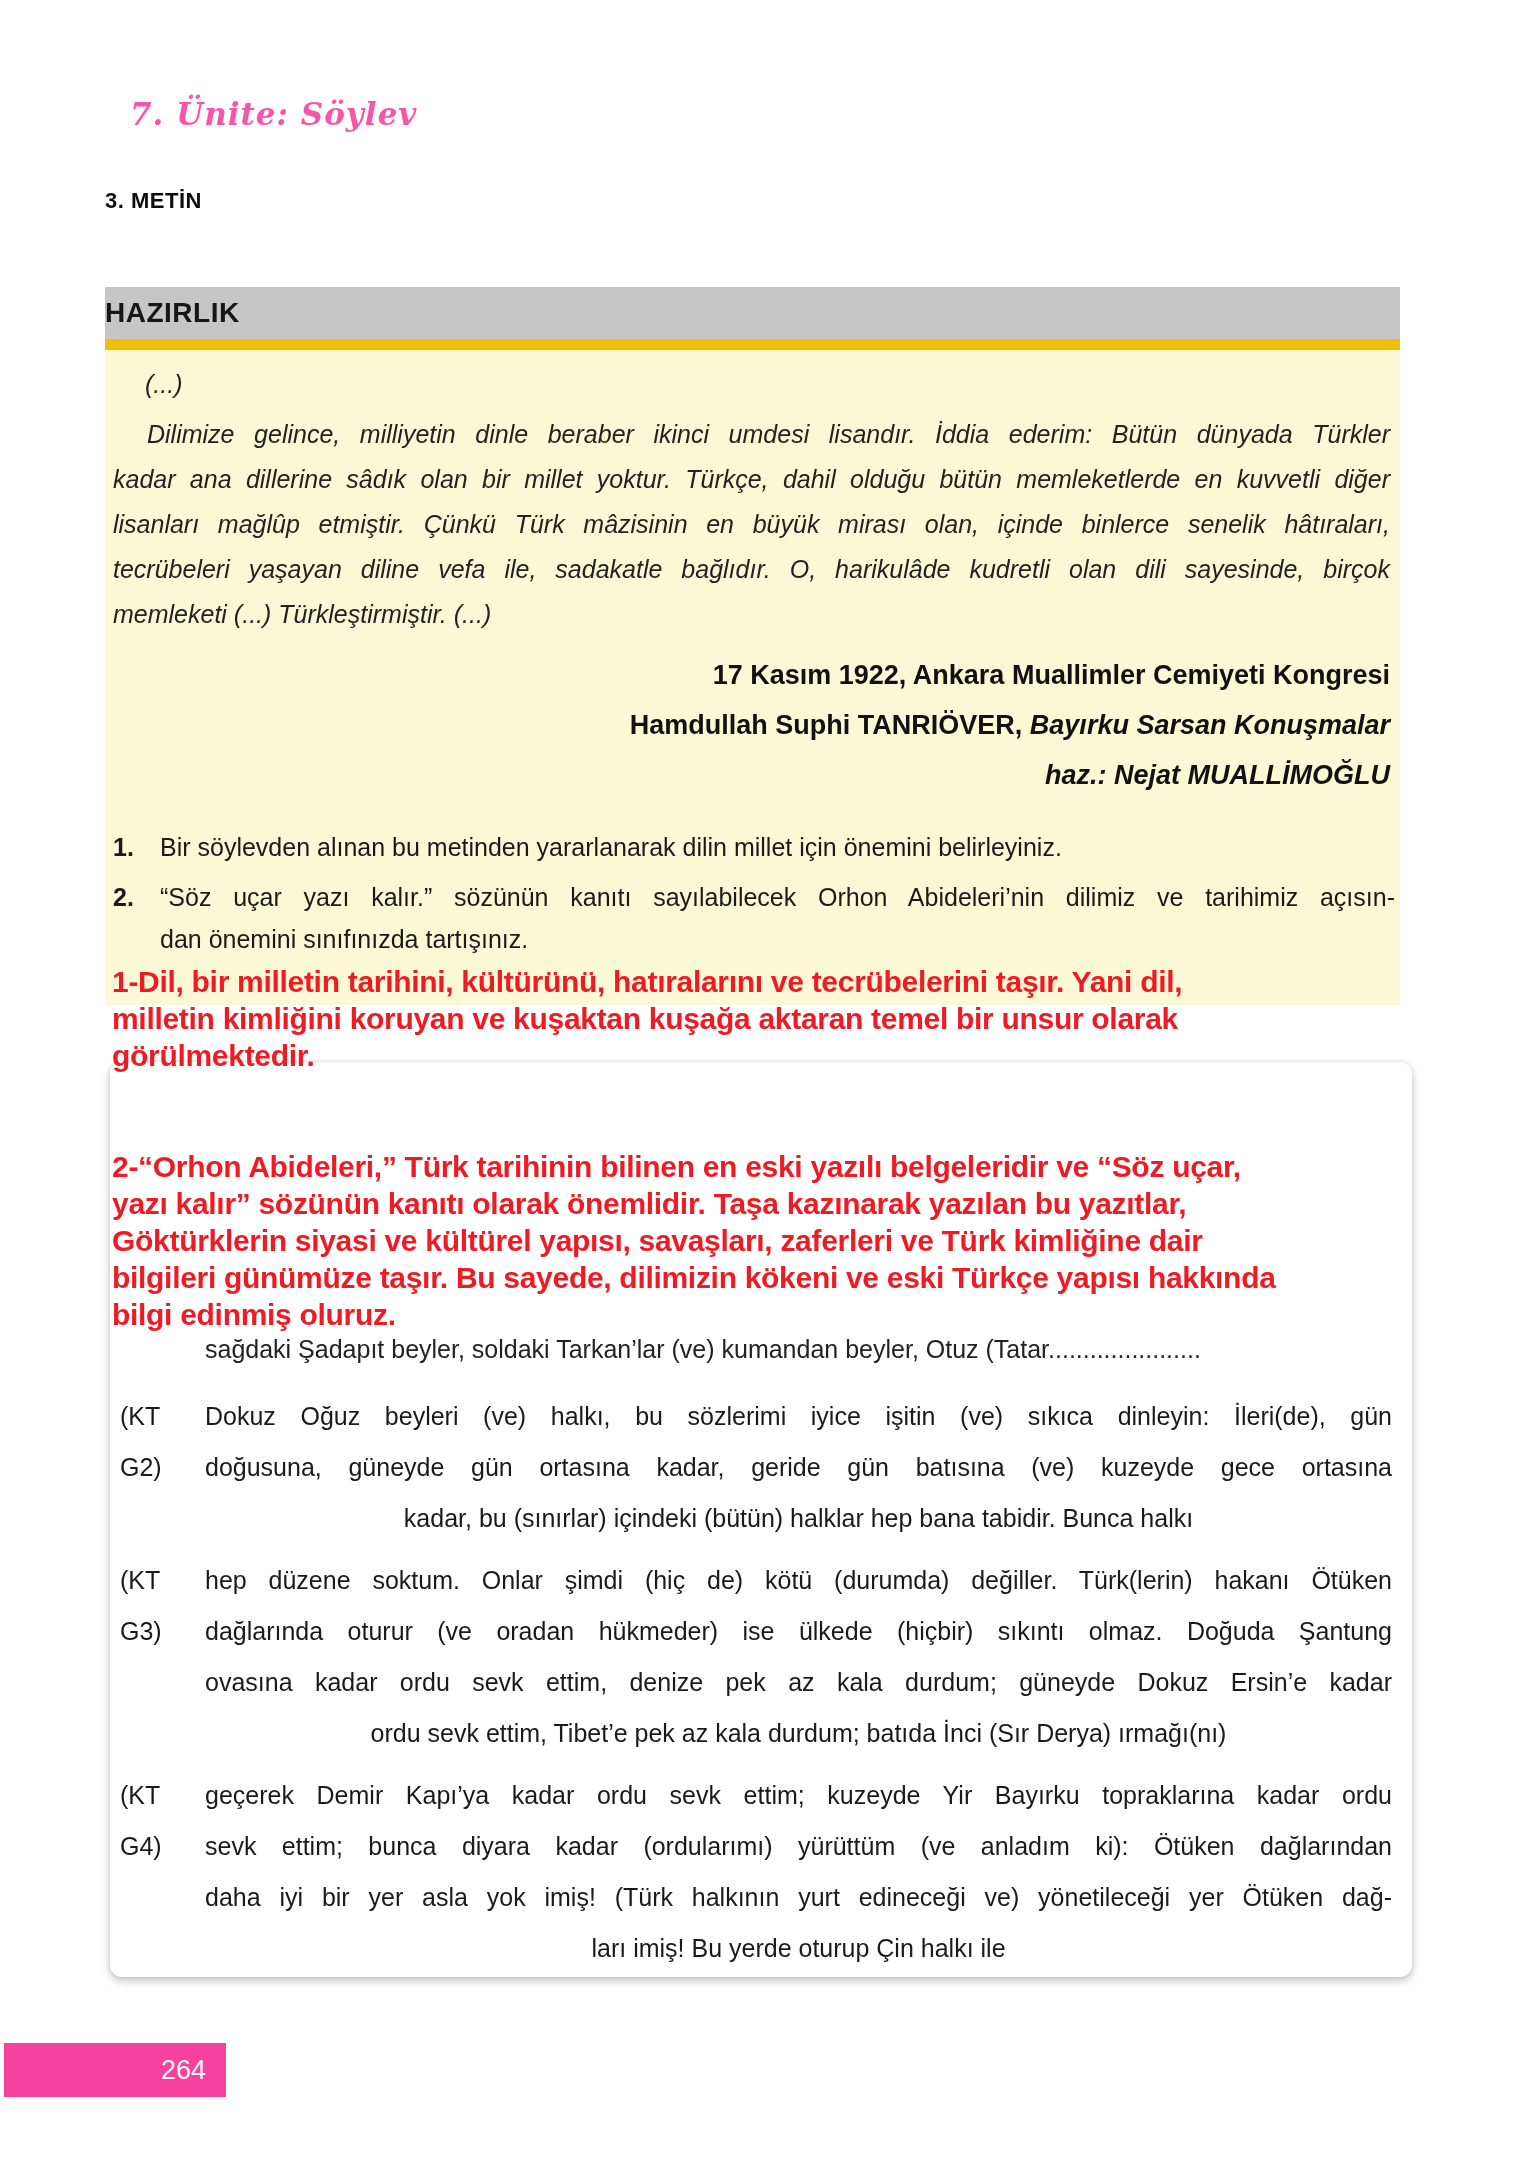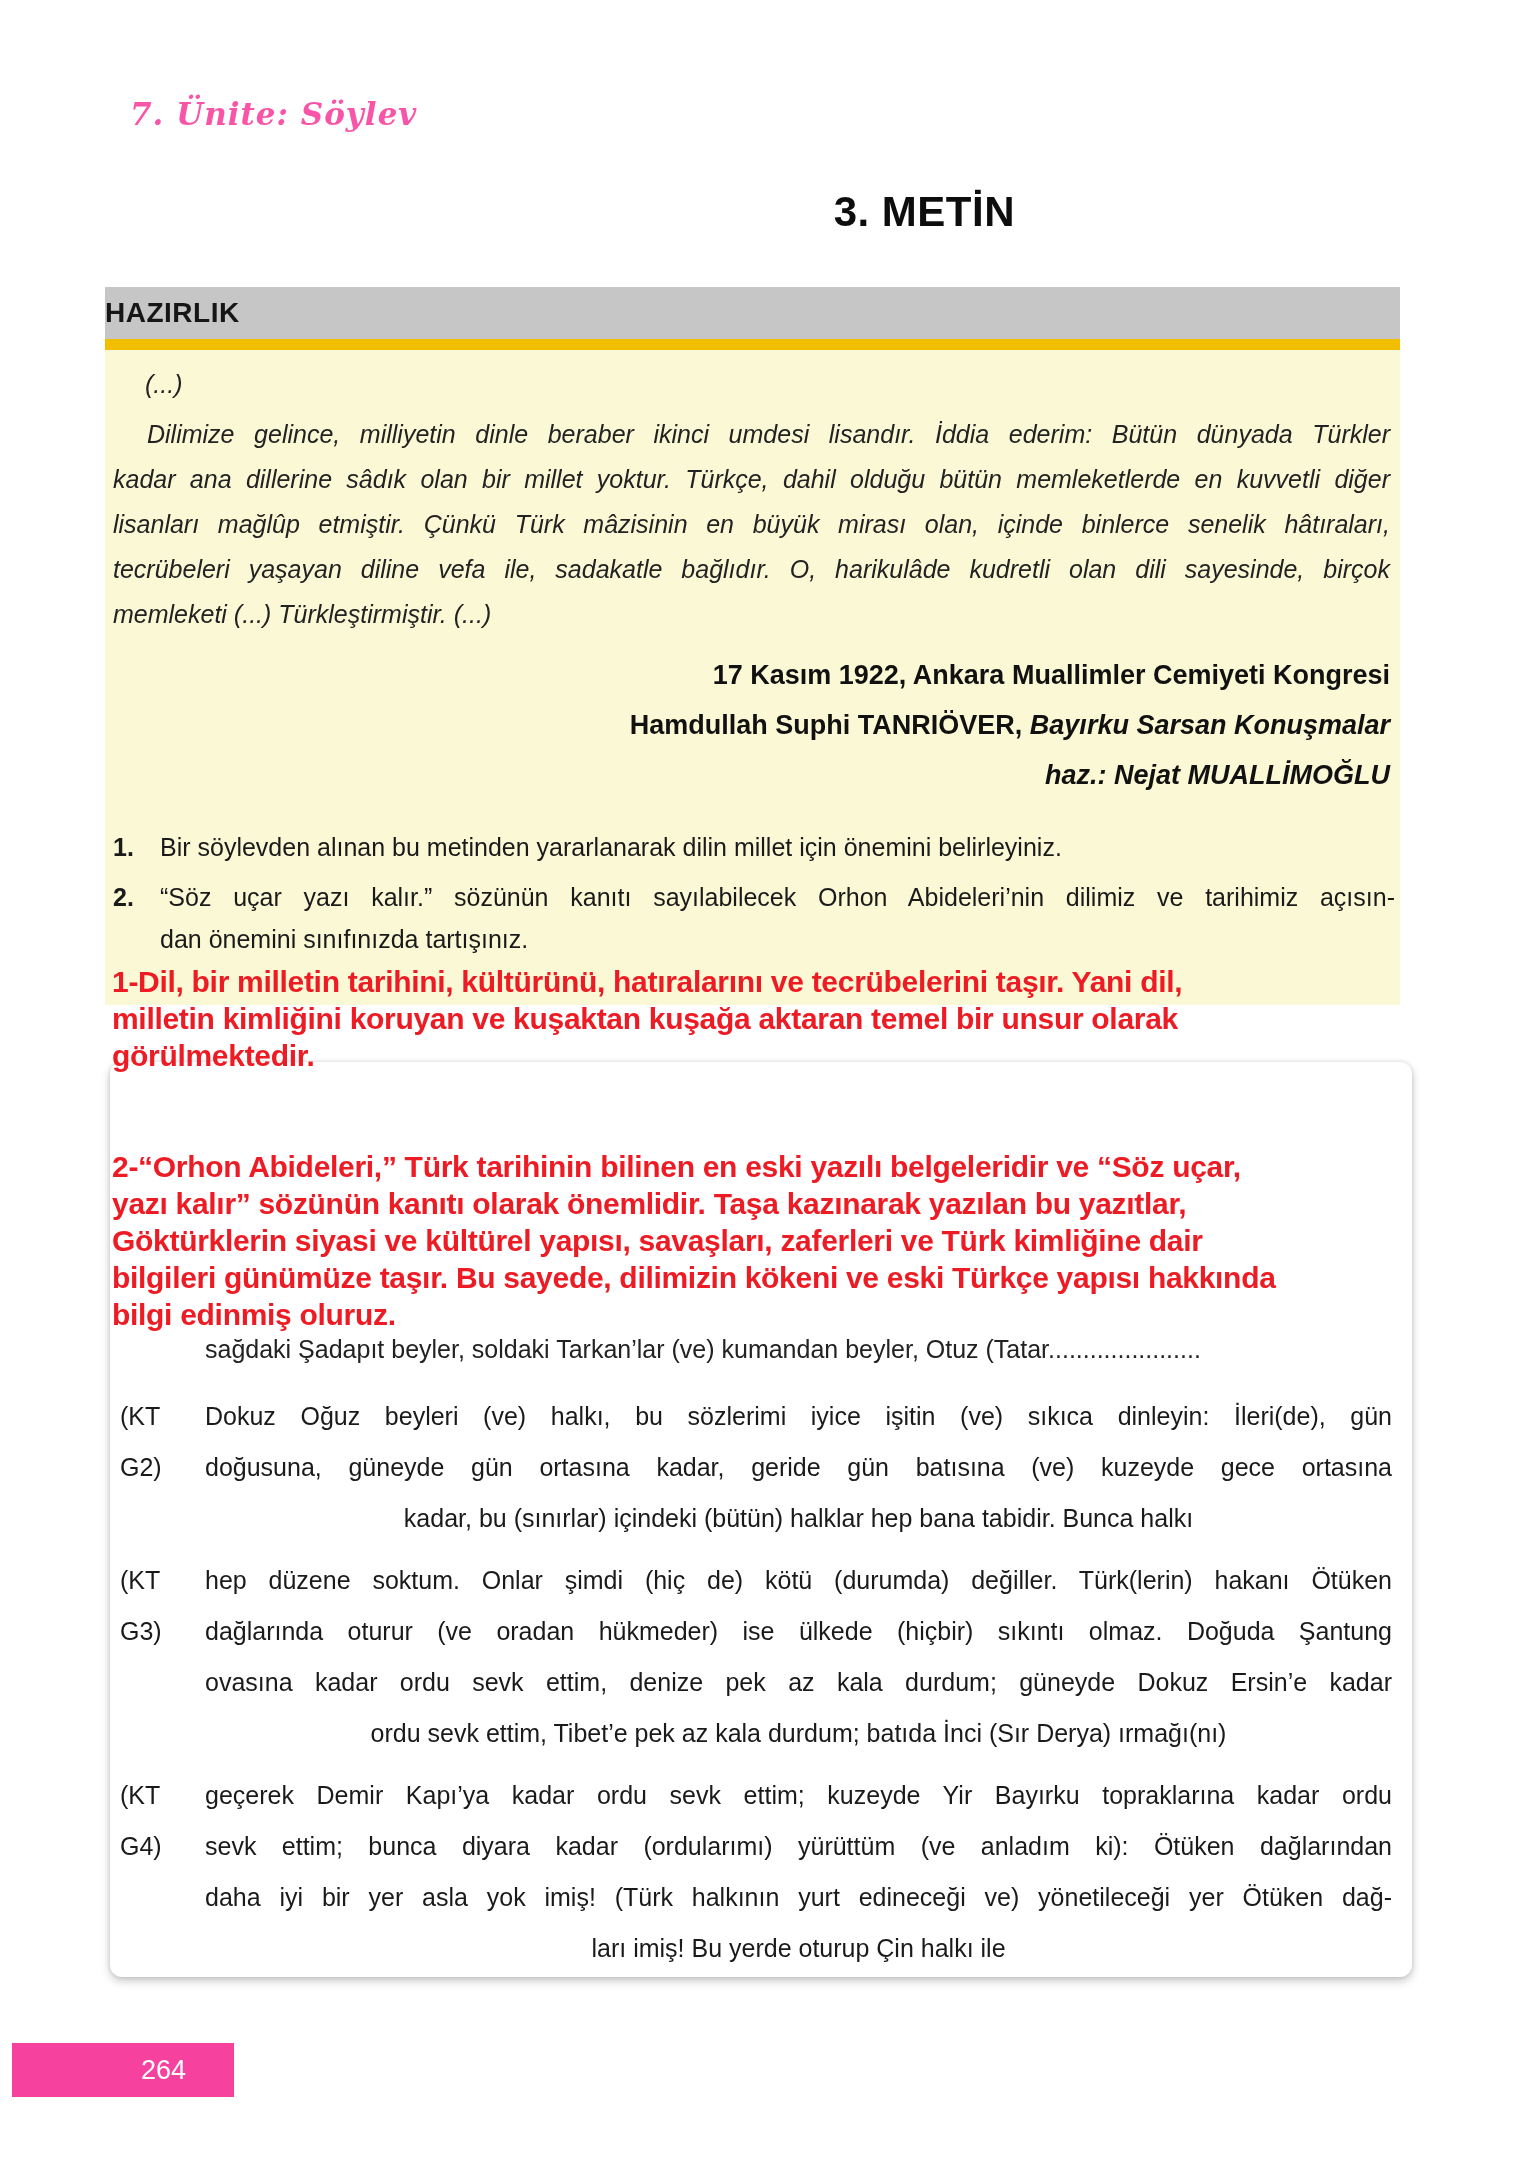--- a/index.html
+++ b/index.html
@@ -14,21 +14,21 @@
   .unit-header{
     position:absolute;left:130px;top:96px;
     font-family:"DejaVu Serif", serif;
     font-style:italic;font-weight:bold;
     font-size:31px;letter-spacing:1px;
     color:var(--pink,#F855A8);
   }
   
   .page-title{
     position:absolute;left:105px;top:188px;width:910px;
-    text-align:right;font-weight:bold;font-size:42px;
+    text-align:left;font-weight:bold;font-size:22px;
     letter-spacing:.5px;color:#0d0d0d;
   }
   
   .hz-bar{
     position:absolute;left:105px;top:287px;width:1295px;height:52px;
     background:var(--gray,#C6C6C6);z-index:1;
   }
   .hz-bar span{
     display:block;font-weight:bold;font-size:28px;
     line-height:52px;color:#161616;letter-spacing:.5px;
@@ -88,24 +88,24 @@
   .kt-container{
     position:absolute;left:120px;top:1391px;width:1272px;z-index:3;
     font-size:25px;color:#1a1a1a;
   }
   .kt-row{display:flex;margin-bottom:11px;}
   .kt-label{width:85px;flex:none;line-height:51px;}
   .kt-text{width:1187px;}
   .kt-text .tline{line-height:51px;text-align:center;}
   
   .page-num-box{
-    position:absolute;left:12px;top:2043px;width:222px;height:54px;
+    position:absolute;left:4px;top:2043px;width:222px;height:54px;
     background:var(--pagebox,#F7419E);color:#fff;
     font-size:27px;line-height:54px;text-align:right;
-    padding-right:48px;box-sizing:border-box;z-index:5;
+    padding-right:20px;box-sizing:border-box;z-index:5;
   }
 </style>
 </head>
 <body>
 
 <div class="page">
 
   <div class="unit-header">7. Ünite: Söylev</div>
 
   <div class="page-title">3. METİN</div>

